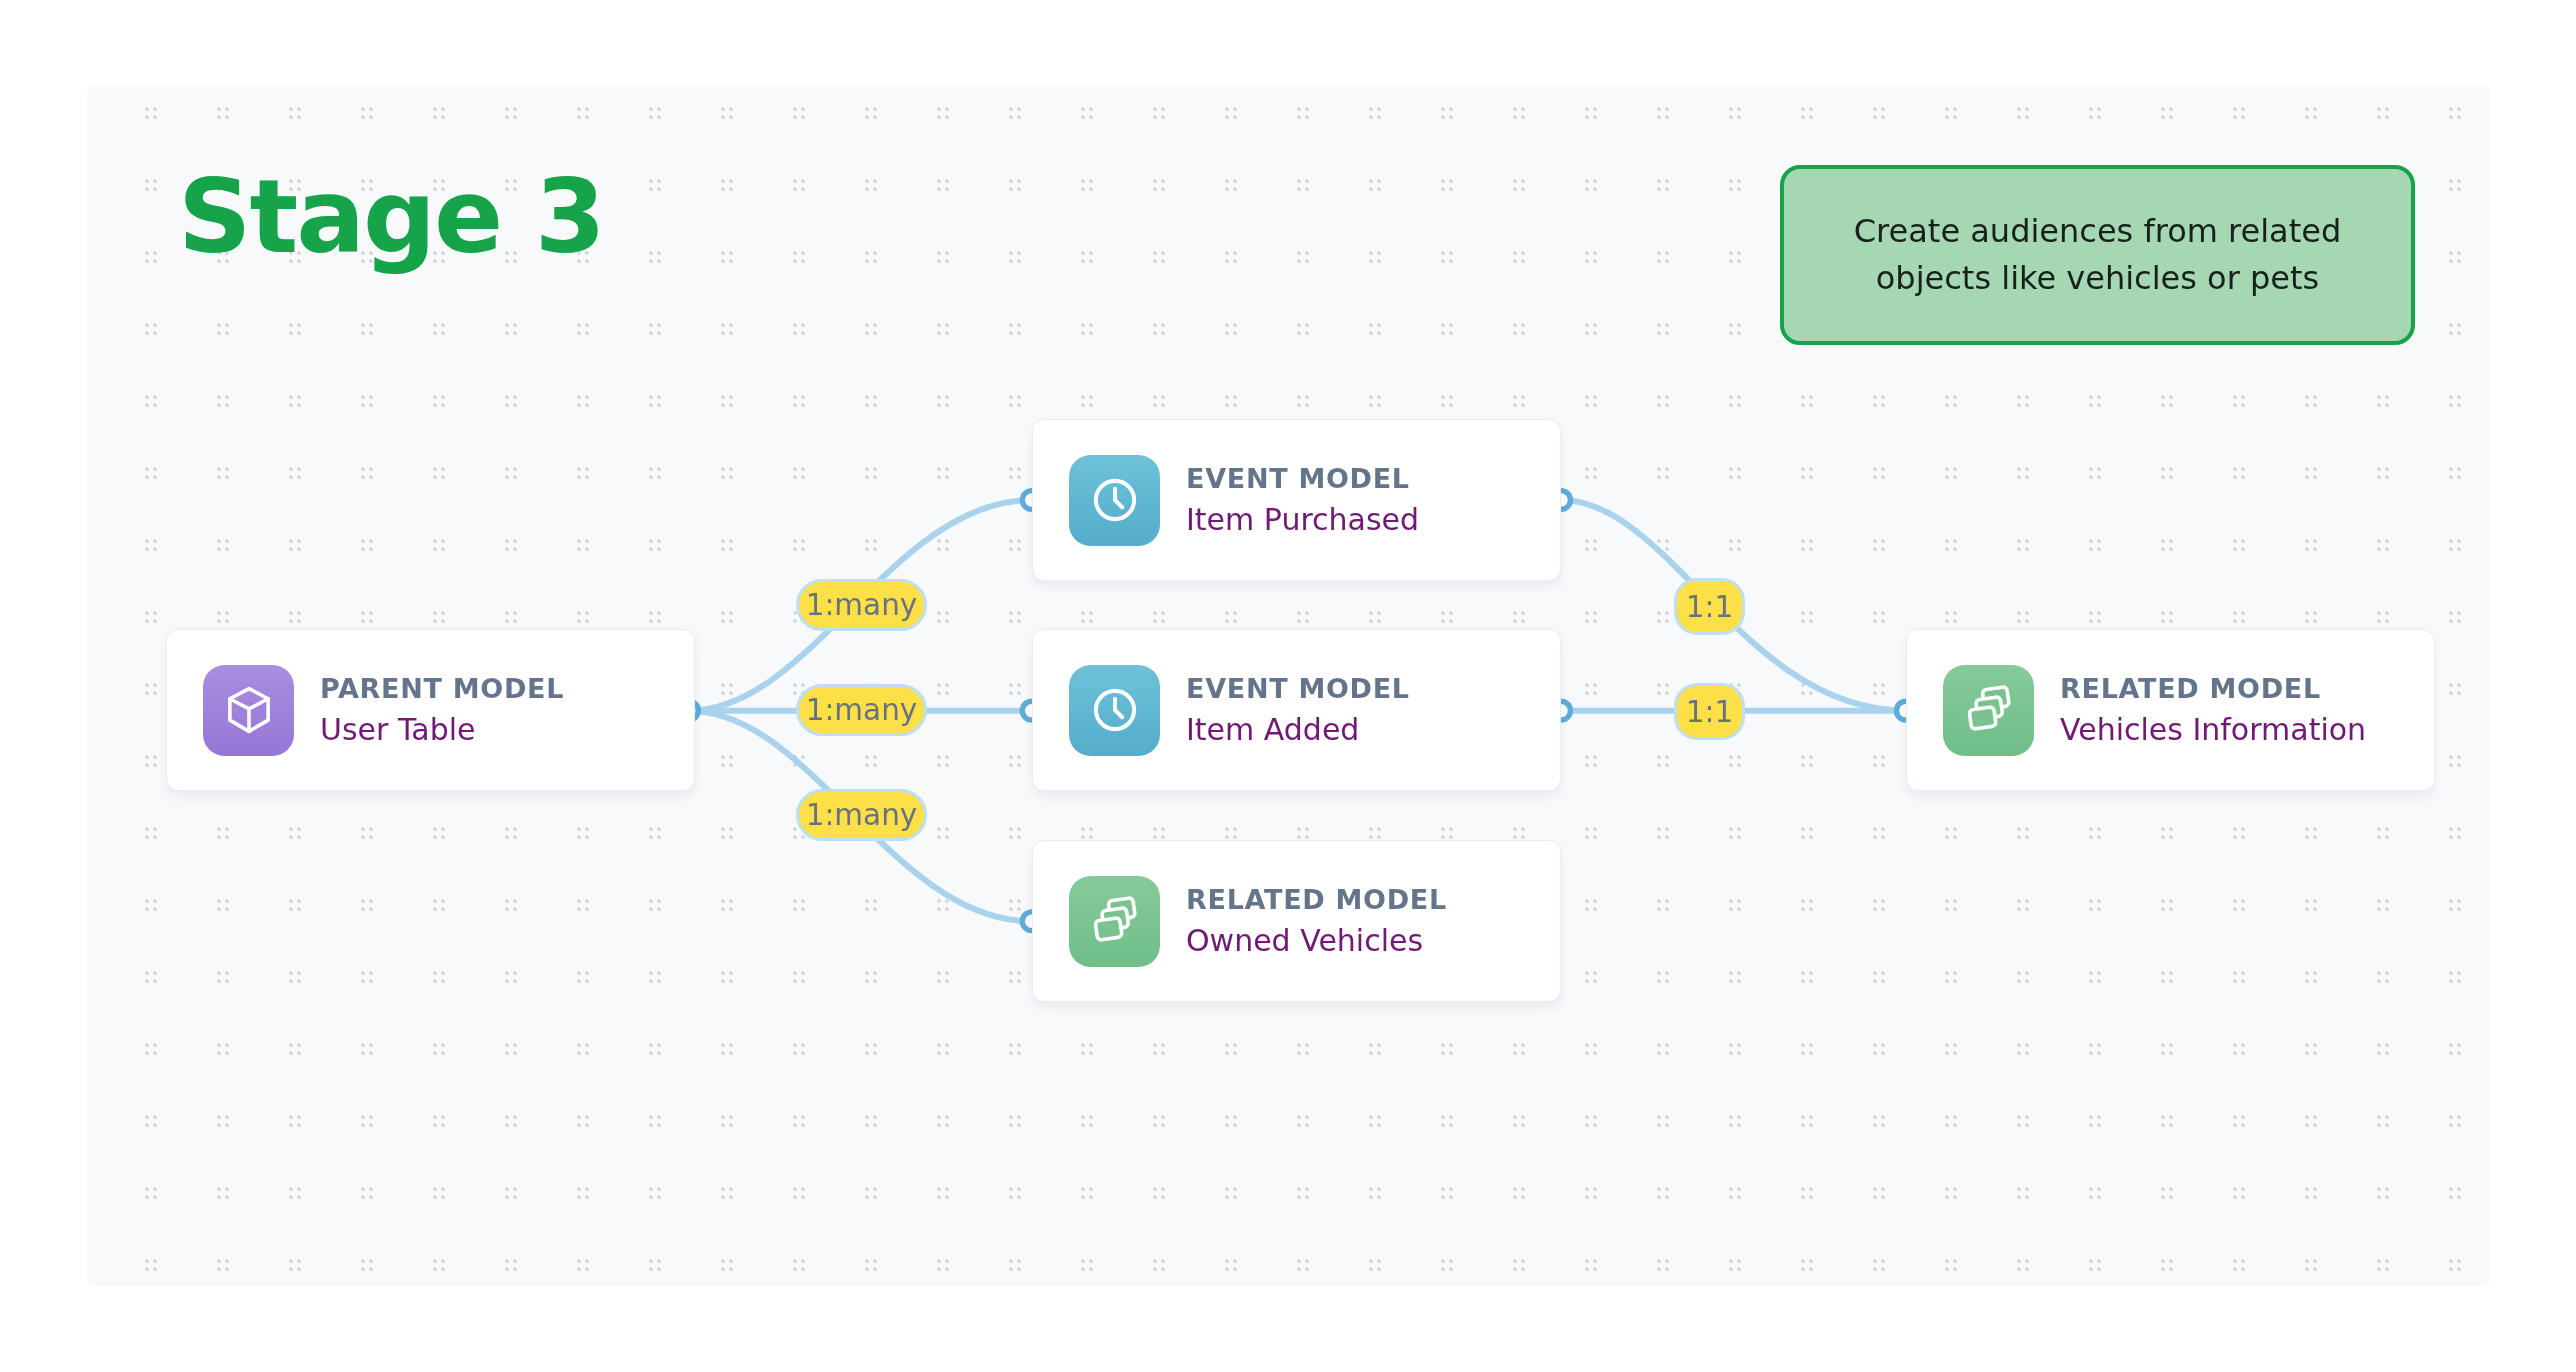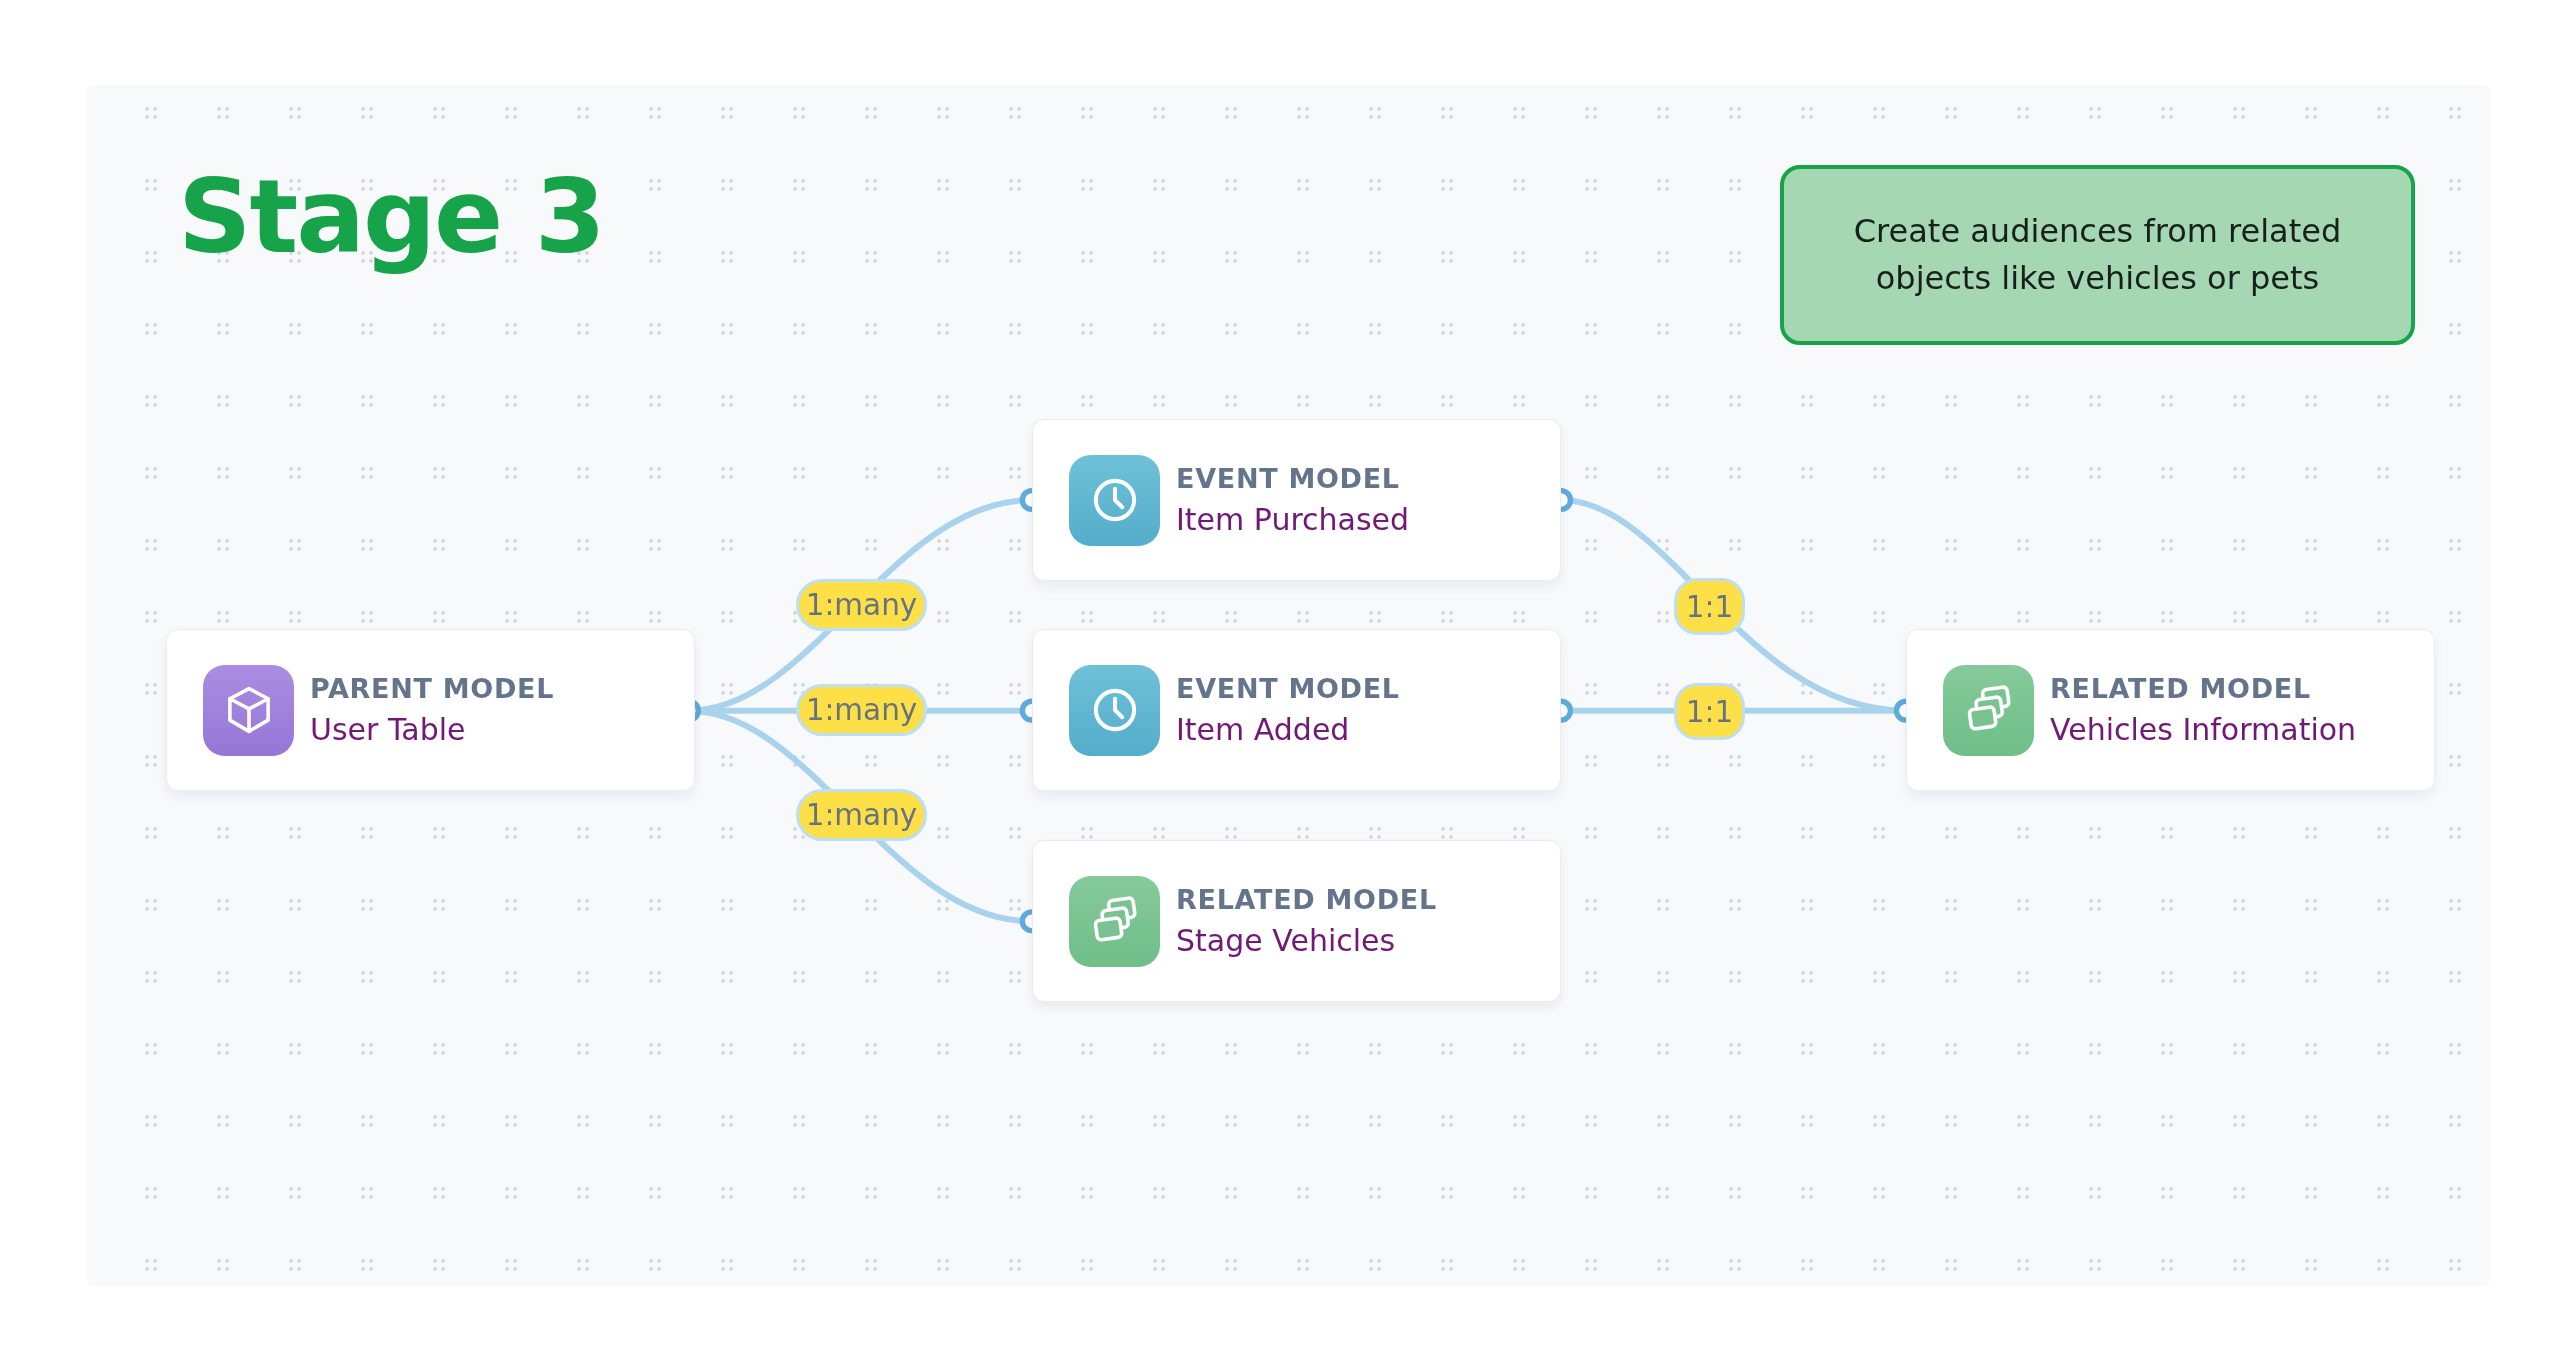--- a/index.html
+++ b/index.html
@@ -36,21 +36,21 @@
     padding: 4px 42px; text-align: center;
     font-size: 32px; font-weight: 500; line-height: 1.48; color: #17211b;
   }
 
   svg.edges { position: absolute; left: 0; top: 0; width: 2576px; height: 1373px; }
 
   .node {
     position: absolute; width: 529px; height: 162px; box-sizing: border-box;
     background: #ffffff; border: 1.3px solid #e9ecf0; border-radius: 12px;
     box-shadow: 0 5.4px 12px rgba(25, 39, 60, 0.06);
-    display: flex; align-items: center; padding-left: 36px; gap: 16px;
+    display: flex; align-items: center; padding-left: 36px; gap: 26px;
   }
   .node-icon {
     width: 91px; height: 91px; border-radius: 21.5px; flex: 0 0 auto;
     display: flex; align-items: center; justify-content: center;
   }
   .node-icon svg { width: 54px; height: 54px; }
   .icon-purple { background: linear-gradient(180deg, #ab8de2, #9676d6); }
   .icon-teal   { background: linear-gradient(180deg, #6ec1d8, #54adcb); }
   .icon-green  { background: linear-gradient(180deg, #86ca9b, #6fbe88); }
   .icon-green rect { fill: #7ac391; }
@@ -148,21 +148,21 @@
       <svg viewBox="0 0 24 24" stroke="#ffffff" stroke-width="1.6" stroke-linejoin="round">
         <g transform="rotate(-8 12 12)">
           <rect x="10.2" y="2.8" width="11" height="8.6" rx="1.8"></rect>
           <rect x="6.7" y="6.8" width="11" height="8.6" rx="1.8"></rect>
           <rect x="3.2" y="10.8" width="11" height="8.6" rx="1.8"></rect>
         </g>
       </svg>
     </div>
     <div class="node-text">
       <div class="node-type">RELATED MODEL</div>
-      <div class="node-name">Stage Vehicles</div>
+      <div class="node-name">Owned Vehicles</div>
     </div>
   </div>
 
   <div class="node" style="left:1906px; top:629px;">
     <div class="node-icon icon-green">
       <svg viewBox="0 0 24 24" stroke="#ffffff" stroke-width="1.6" stroke-linejoin="round">
         <g transform="rotate(-8 12 12)">
           <rect x="10.2" y="2.8" width="11" height="8.6" rx="1.8"></rect>
           <rect x="6.7" y="6.8" width="11" height="8.6" rx="1.8"></rect>
           <rect x="3.2" y="10.8" width="11" height="8.6" rx="1.8"></rect>

